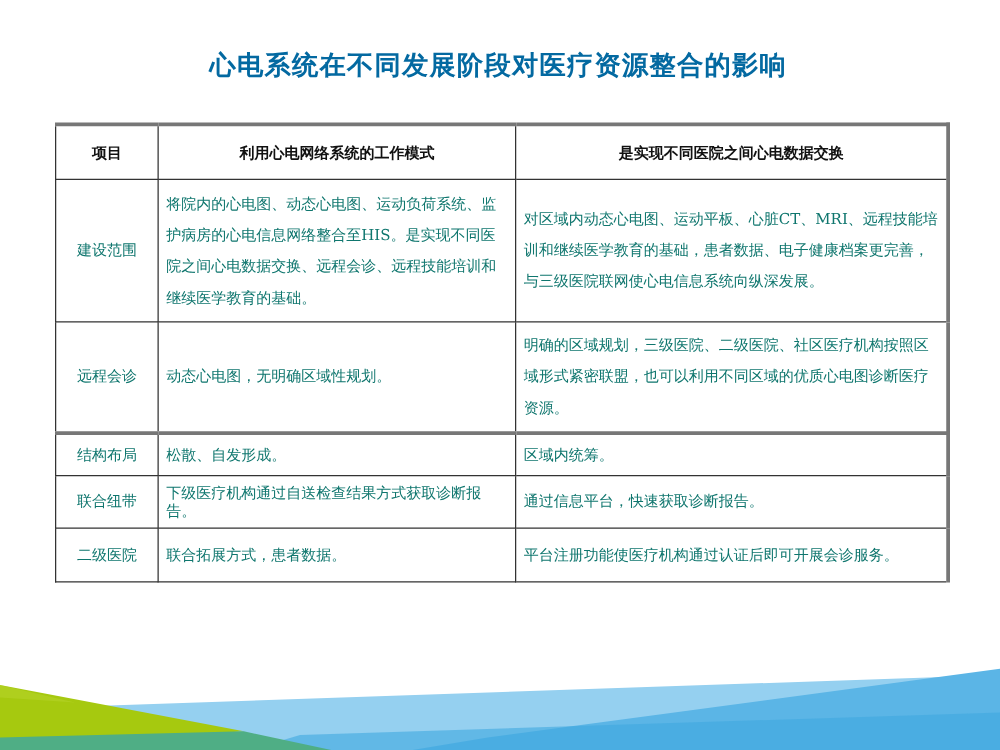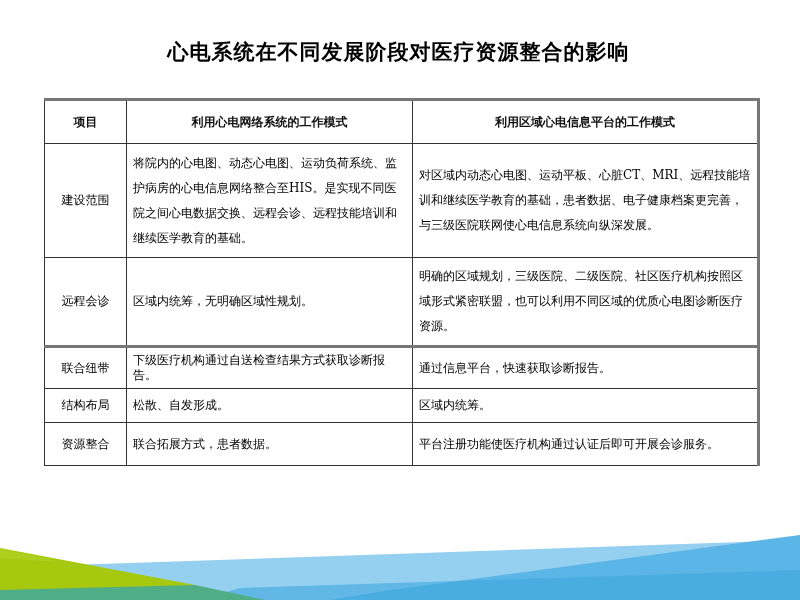--- a/index.html
+++ b/index.html
@@ -4,31 +4,31 @@
 <style>
   html, body { margin: 0; padding: 0; }
   body {
     width: 800px; height: 600px; position: relative; overflow: hidden;
     background: #ffffff;
     font-family: "DejaVu Serif", "Liberation Serif", serif;
   }
   .slide-title {
     position: absolute; left: 0; top: 38px; width: 797px;
     text-align: center; font-size: 21px; font-weight: bold;
-    color: #000000; letter-spacing: 1px;
+    color: #0369a1; letter-spacing: 1px;
     font-family: "DejaVu Sans", "Liberation Sans", sans-serif;
   }
   .tbl {
     position: absolute; left: 44px; top: 98px;
     border-collapse: collapse; table-layout: fixed;
     width: 714px;
   }
   .tbl td, .tbl th {
     border: 1.5px solid #333;
-    font-size: 12px; color: #000000; line-height: 25px;
+    font-size: 12px; color: #0f766e; line-height: 25px;
     padding: 0 6px; vertical-align: middle;
   }
   .tbl th {
     font-family: "DejaVu Sans", "Liberation Sans", sans-serif;
     font-weight: bold; color: #111; font-size: 12px;
     text-align: center; height: 42px;
   }
   .tbl td.label { text-align: center; }
   .tbl td.tight { line-height: 15px; }
   .tbl th { border-top: 3px solid #777; }
@@ -44,44 +44,44 @@
 <table class="tbl">
   <colgroup>
     <col style="width:82px">
     <col style="width:286px">
     <col style="width:346px">
   </colgroup>
   <tbody>
       <tr>
     <th>项目</th>
     <th>利用心电网络系统的工作模式</th>
-    <th>利用区域心电信息平台的工作模式</th>
+    <th>是实现不同医院之间心电数据交换</th>
   </tr>
   <tr class="row-0" style="height:114px">
     <td class="label">建设范围</td>
     <td>将院内的心电图、动态心电图、运动负荷系统、监护病房的心电信息网络整合至HIS。是实现不同医院之间心电数据交换、远程会诊、远程技能培训和继续医学教育的基础。</td>
     <td>对区域内动态心电图、运动平板、心脏CT、MRI、远程技能培训和继续医学教育的基础，患者数据、电子健康档案更完善，与三级医院联网使心电信息系统向纵深发展。</td>
   </tr>
   <tr class="row-1" style="height:89px">
     <td class="label">远程会诊</td>
-    <td>区域内统筹，无明确区域性规划。</td>
+    <td>动态心电图，无明确区域性规划。</td>
     <td>明确的区域规划，三级医院、二级医院、社区医疗机构按照区域形式紧密联盟，也可以利用不同区域的优质心电图诊断医疗资源。</td>
+  </tr>
+  <tr style="height:34px">
+    <td class="label">结构布局</td>
+    <td>松散、自发形成。</td>
+    <td>区域内统筹。</td>
   </tr>
   <tr style="height:42px">
     <td class="label">联合纽带</td>
     <td class="tight">下级医疗机构通过自送检查结果方式获取诊断报告。</td>
     <td>通过信息平台，快速获取诊断报告。</td>
   </tr>
-  <tr style="height:34px">
-    <td class="label">结构布局</td>
-    <td>松散、自发形成。</td>
-    <td>区域内统筹。</td>
-  </tr>
   <tr style="height:43px">
-    <td class="label">资源整合</td>
+    <td class="label">二级医院</td>
     <td>联合拓展方式，患者数据。</td>
     <td>平台注册功能使医疗机构通过认证后即可开展会诊服务。</td>
   </tr>
 </tbody>
   </table>
 
 <svg class="waves" viewBox="0 0 800 80" preserveAspectRatio="none">
 
   <polygon points="70,45 800,20 800,80 200,80" fill="#95d0f0"></polygon>
 

